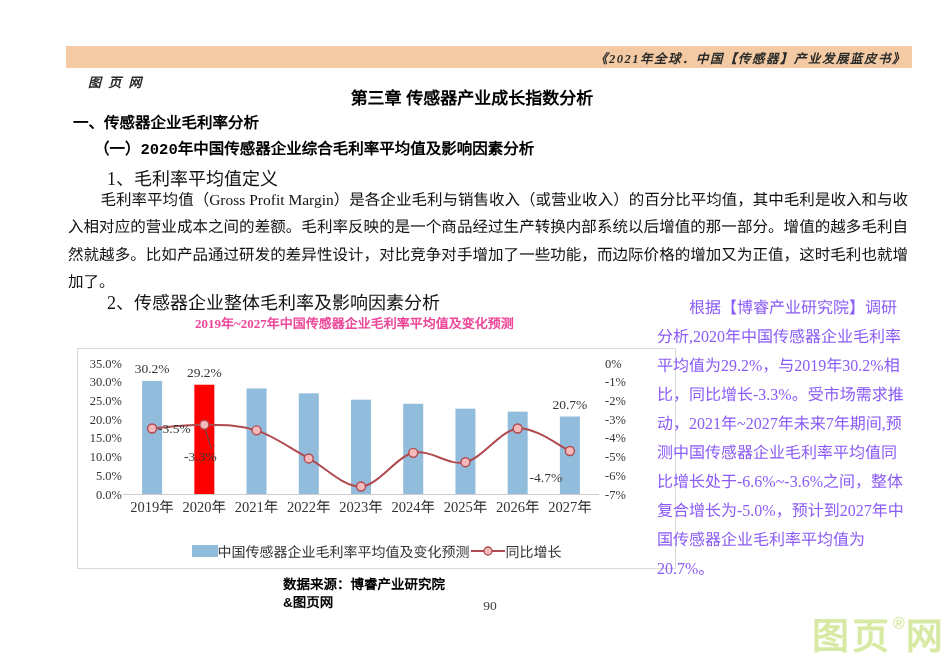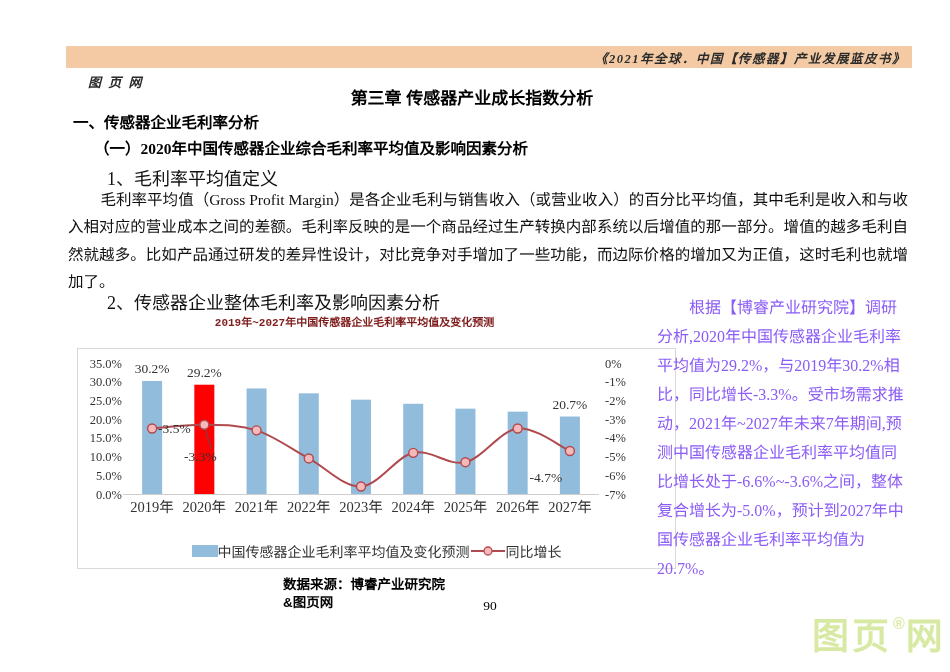--- a/index.html
+++ b/index.html
@@ -26,39 +26,39 @@
   .chapter-title{
     position:absolute; left:49px; top:84px; width:846px; text-align:center;
     font-family:"Liberation Sans","DejaVu Sans",sans-serif; font-weight:bold; font-size:17px; color:#000;
   }
   .section-title{
     position:absolute; left:73px; top:110px;
     font-family:"Liberation Sans","DejaVu Sans",sans-serif; font-weight:bold; font-size:15.5px; color:#000;
   }
   .subsection-title{
     position:absolute; left:94px; top:136px;
-    font-family:Liberation Serif, serif; font-weight:bold; font-size:15.5px; color:#000;text-align:center;
+    font-family:Liberation Mono, monospace; font-weight:bold; font-size:15.5px; color:#000;text-align:center;
   }
   .item-title{ position:absolute; left:107px; font-size:18px; color:#111; }
   .item-1{ top:164px; }
   .item-2{ top:288px; }
   
   .main-paragraph{
     position:absolute; left:68px; top:186px; width:840px;
     font-size:15.5px; line-height:27.4px; text-align:justify; text-indent:2.1em; color:#111;
   }
   
   .side-note{
     position:absolute; left:657px; top:293px; width:252px;
     font-size:16px; line-height:29px; text-indent:2em; color:#8b5cf6; text-align:left;
   }
   
   .chart-title{
     position:absolute; left:77px; top:313px; width:555px; text-align:center;
-    font-family:Liberation Mono, monospace; font-weight:bold; font-size:11px; color:#7f1d1d;
+    font-family:Liberation Serif, serif; font-weight:bold; font-size:13px; color:#ec4899;
   }
   .chart-box{
     position:absolute; left:77px; top:348px; width:599px; height:221px;
     background:#fff; border:1px solid var(--chart-border,#d9d9d9); box-sizing:border-box;
   }
   .chart-box svg{ display:block; }
   .chart-box svg text{
     font-family:"Liberation Serif","DejaVu Serif",serif; fill:#333;
   }
   .legend{
@@ -67,21 +67,21 @@
   }
   .legend-swatch{ width:26px; height:12px; background:var(--bar-blue,#92bcdb); display:inline-block; }
   .legend-line-icon{ display:inline-block; line-height:0; }
   
   .source-note{
     position:absolute; left:283px; top:576px;
     font-family:"Liberation Sans","DejaVu Sans",sans-serif; font-weight:bold; font-size:13.5px; line-height:18px; color:#000;
   }
   .page-number{
     position:absolute; left:460px; top:598px; width:60px; text-align:center;
-    font-size:13.5px; color:#000000;
+    font-size:13.5px; color:#404040;
   }
   
   .watermark{
     position:absolute; left:812px; top:616px; width:136px;
     font-family:"Liberation Sans","DejaVu Sans",sans-serif; font-weight:bold;
     font-size:37px; letter-spacing:3px; color:var(--wm-green,#d8e9a4);
     line-height:1; white-space:nowrap;
   }
   .watermark .reg{
     font-size:16px; letter-spacing:0; vertical-align:20px; margin:0 1px;

